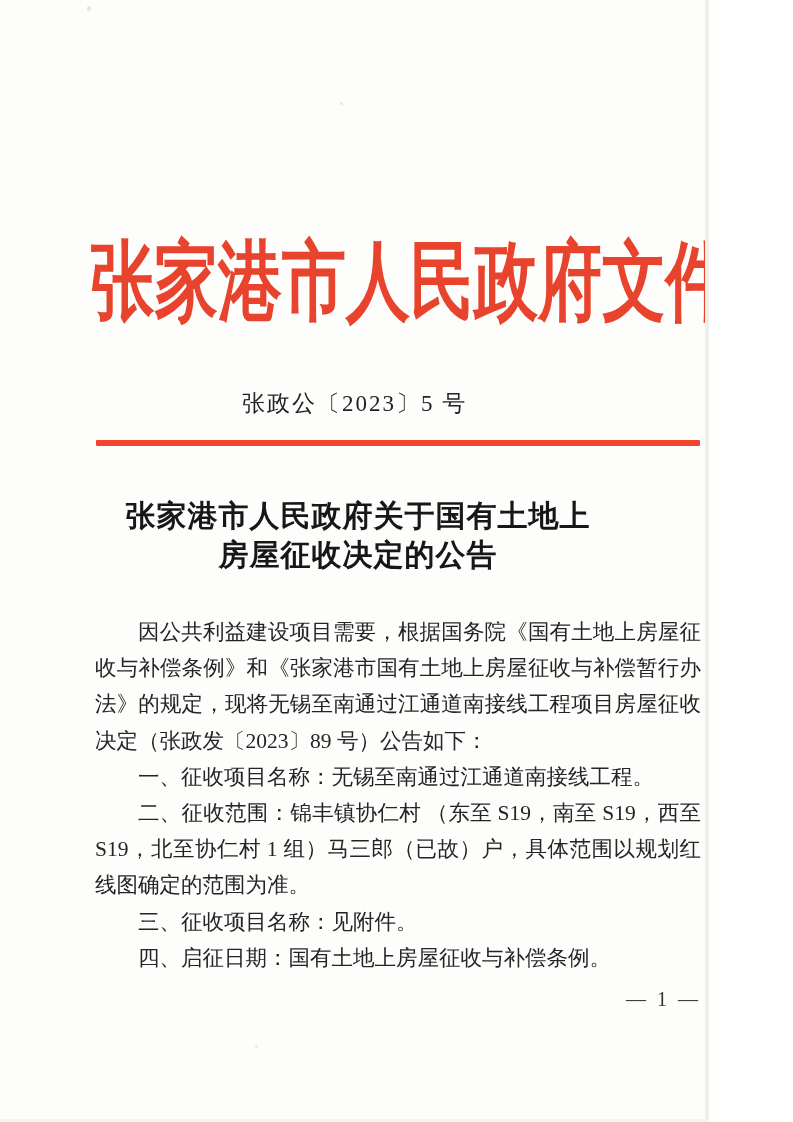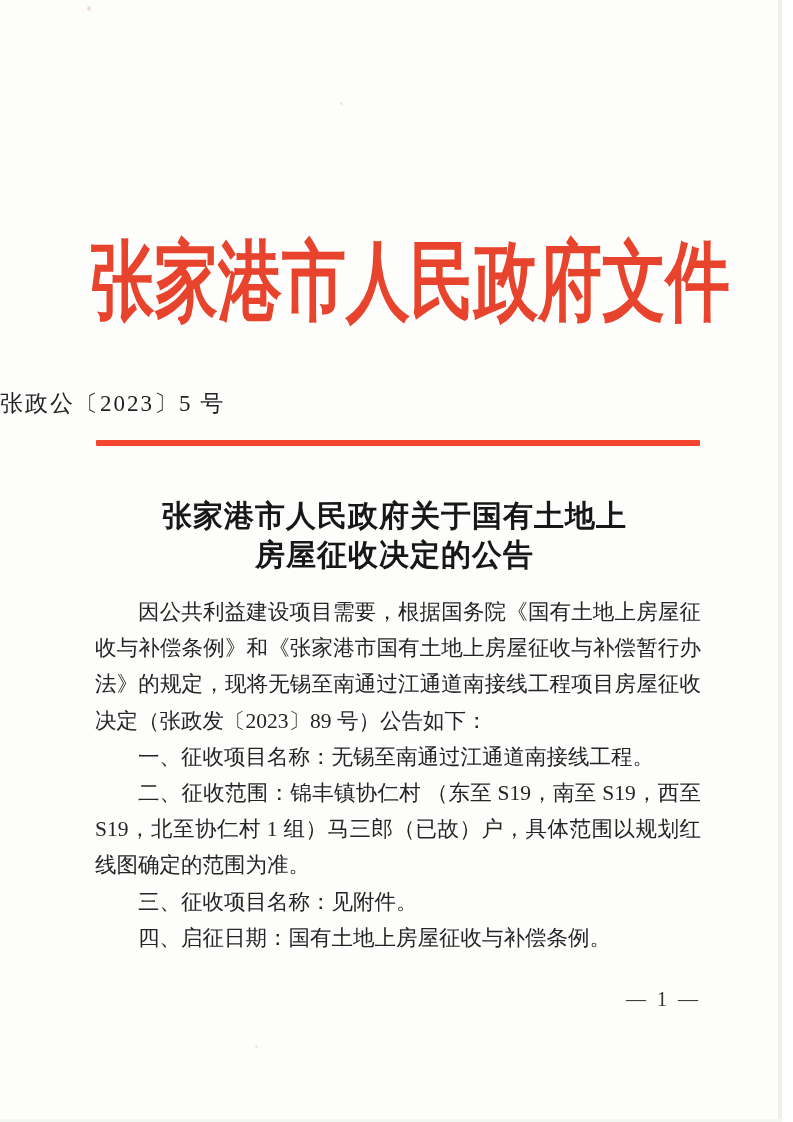--- a/index.html
+++ b/index.html
@@ -2,21 +2,21 @@
 <html lang="zh"><head>
 <meta charset="utf-8">
 <style>
   html, body {
     margin: 0;
     padding: 0;
     background: #ffffff;
   }
   .sheet {
     position: relative;
-    width: 782px;
+    width: 709px;
     height: 1122px;
     background: #fdfdfc;
     overflow: hidden;
     font-family: "Liberation Serif", "DejaVu Serif", serif;
     color: #1c1c1c;
   }
   
   .edge-right {
     position: absolute;
     top: 0; right: 0;
@@ -44,20 +44,21 @@
     color: #e8432c;
     letter-spacing: 0px;
     transform: scale(0.78, 1.06);
     transform-origin: top center;
   }
   
   .doc-number {
     position: absolute;
     top: 388px;
     left: 0; right: 0;
+    text-align: center;
     font-size: 23px;
     letter-spacing: 2px;
     color: #222222;
   }
   
   .red-rule {
     position: absolute;
     top: 440px;
     left: 96px;
     width: 604px;
@@ -74,21 +75,21 @@
     font-size: 30px;
     font-weight: bold;
     line-height: 39px;
     color: #171717;
     letter-spacing: 1px;
     padding-left: 7px;
   }
   
   .body-text {
     position: absolute;
-    top: 594px;
+    top: 614px;
     left: 95px;
     width: 606px;
     font-size: 21.5px;
     line-height: 36.2px;
     text-align: justify;
     color: #242424;
   }
   .body-text p {
     margin: 0;
     text-indent: 2em;

